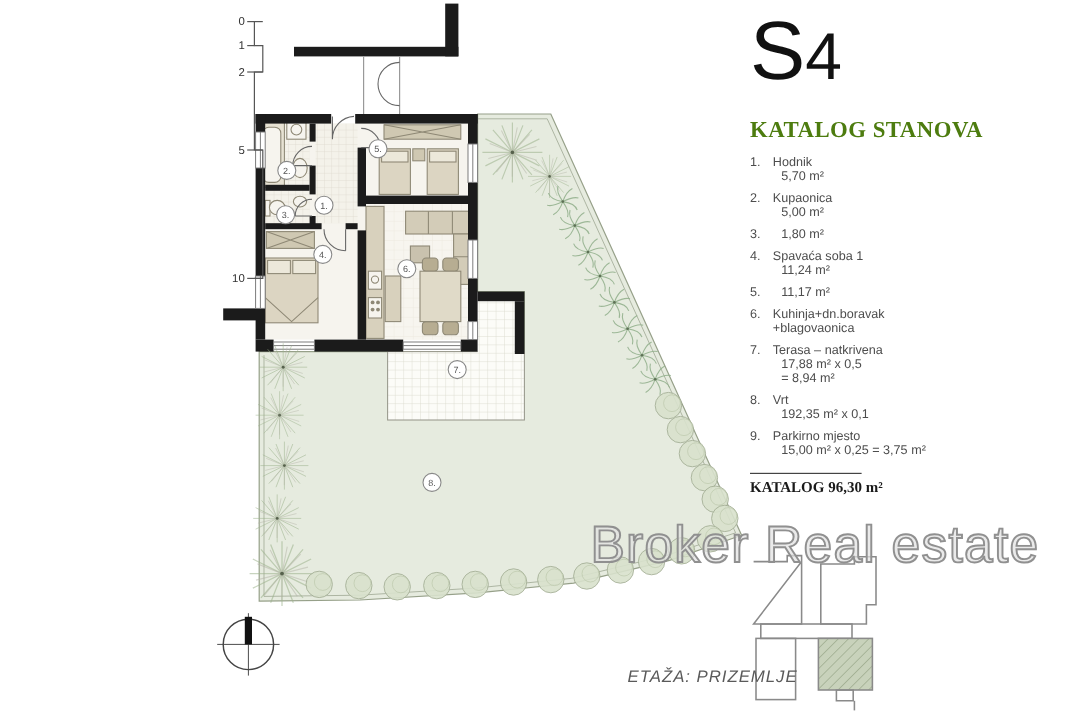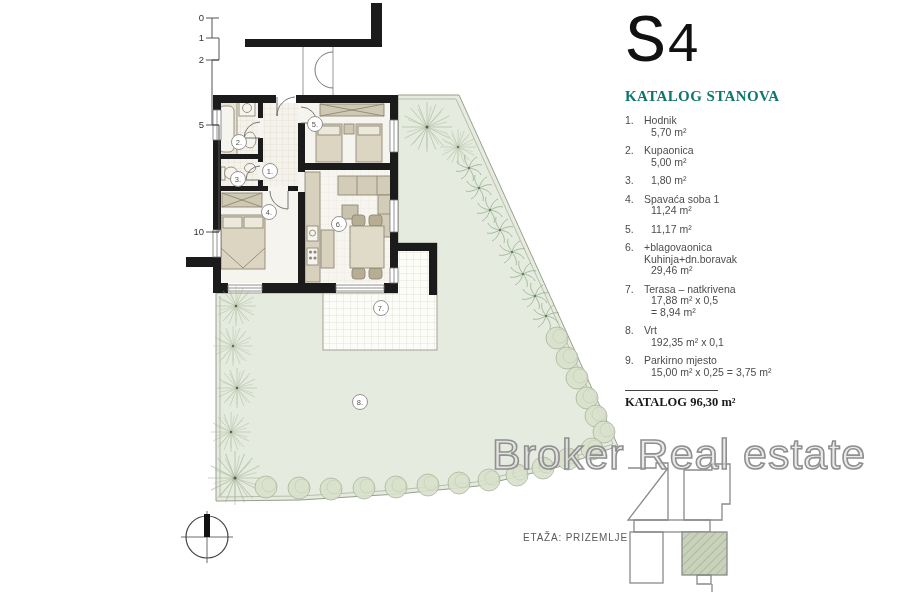--- a/index.html
+++ b/index.html
@@ -1,32 +1,32 @@
 <!DOCTYPE html>
 <html><head>
 <meta charset="utf-8">
 <style>
   html,body{margin:0;padding:0;background:#fff;}
   #stage{position:relative;width:900px;height:600px;background:#ffffff;overflow:hidden;
          font-family:"Liberation Sans",sans-serif;}
   #plan-svg{position:absolute;left:0;top:0;}
   
   .panel{position:absolute;left:625px;top:8px;width:270px;color:#4a4a4a;}
-  .title{font-family:Liberation Mono, monospace;color:#111;line-height:70px;height:74px;}
+  .title{font-family:Liberation Sans, sans-serif;color:#111;line-height:70px;height:74px;}
   .title .t-big{font-size:69px;}
   .title .t-small{font-size:55px;}
-  .catalog-heading{font-family:"Liberation Serif",serif;font-weight:bold;font-size:15px;
-                   letter-spacing:.4px;color:#0f766e;margin-top:6px;}
+  .catalog-heading{font-family:"Liberation Serif",serif;font-weight:bold;font-size:19px;
+                   letter-spacing:.4px;color:#4d7c0f;margin-top:16px;}
   .room-list{margin-top:10px;font-size:10.5px;line-height:11.5px;color:#4d4d4d;}
   .room-item{position:relative;padding-left:19px;margin-bottom:7px;}
   .room-num{position:absolute;left:0;top:0;}
   .room-val{padding-left:7px;}
   .total-rule{width:93px;border:0;border-top:1px solid #444;margin:12px 0 4px 0;}
   .total-line{font-family:"Liberation Serif",serif;font-weight:bold;font-size:12.5px;color:#1a1a1a;}
-  .floor-label{position:absolute;left:523px;top:532px;font-size:10px;letter-spacing:.8px;color:#5a5a5a;}
+  .floor-label{position:absolute;left:523px;top:555px;font-size:14px;letter-spacing:.8px;color:#5a5a5a;font-style:italic;}
   .watermark{position:absolute;left:492px;top:430px;white-space:nowrap;
              font-weight:400;font-size:43px;letter-spacing:1px;
              color:rgba(255,255,255,0.55);-webkit-text-stroke:1.6px #909090;
              text-shadow:0 0 1px rgba(120,120,120,.35);z-index:5;}
 </style>
 </head>
 <body>
 
 <div id="stage">
 
@@ -370,23 +370,22 @@
         <span class="room-num">4.</span>
         <div>Spavaća soba 1</div>
         <div class="room-val">11,24 m²</div>
       </div>
       <div class="room-item">
         <span class="room-num">5.</span>
         <div class="room-val">11,17 m²</div>
       </div>
       <div class="room-item">
         <span class="room-num">6.</span>
+        <div>Kuhinja+dn.boravak</div>
         <div>+blagovaonica</div>
-        <div>Kuhinja+dn.boravak</div>
-        <div class="room-val">29,46 m²</div>
       </div>
       <div class="room-item">
         <span class="room-num">7.</span>
         <div>Terasa – natkrivena</div>
         <div class="room-val">17,88 m² x 0,5</div>
         <div class="room-val">= 8,94 m²</div>
       </div>
       <div class="room-item">
         <span class="room-num">8.</span>
         <div>Vrt</div>

